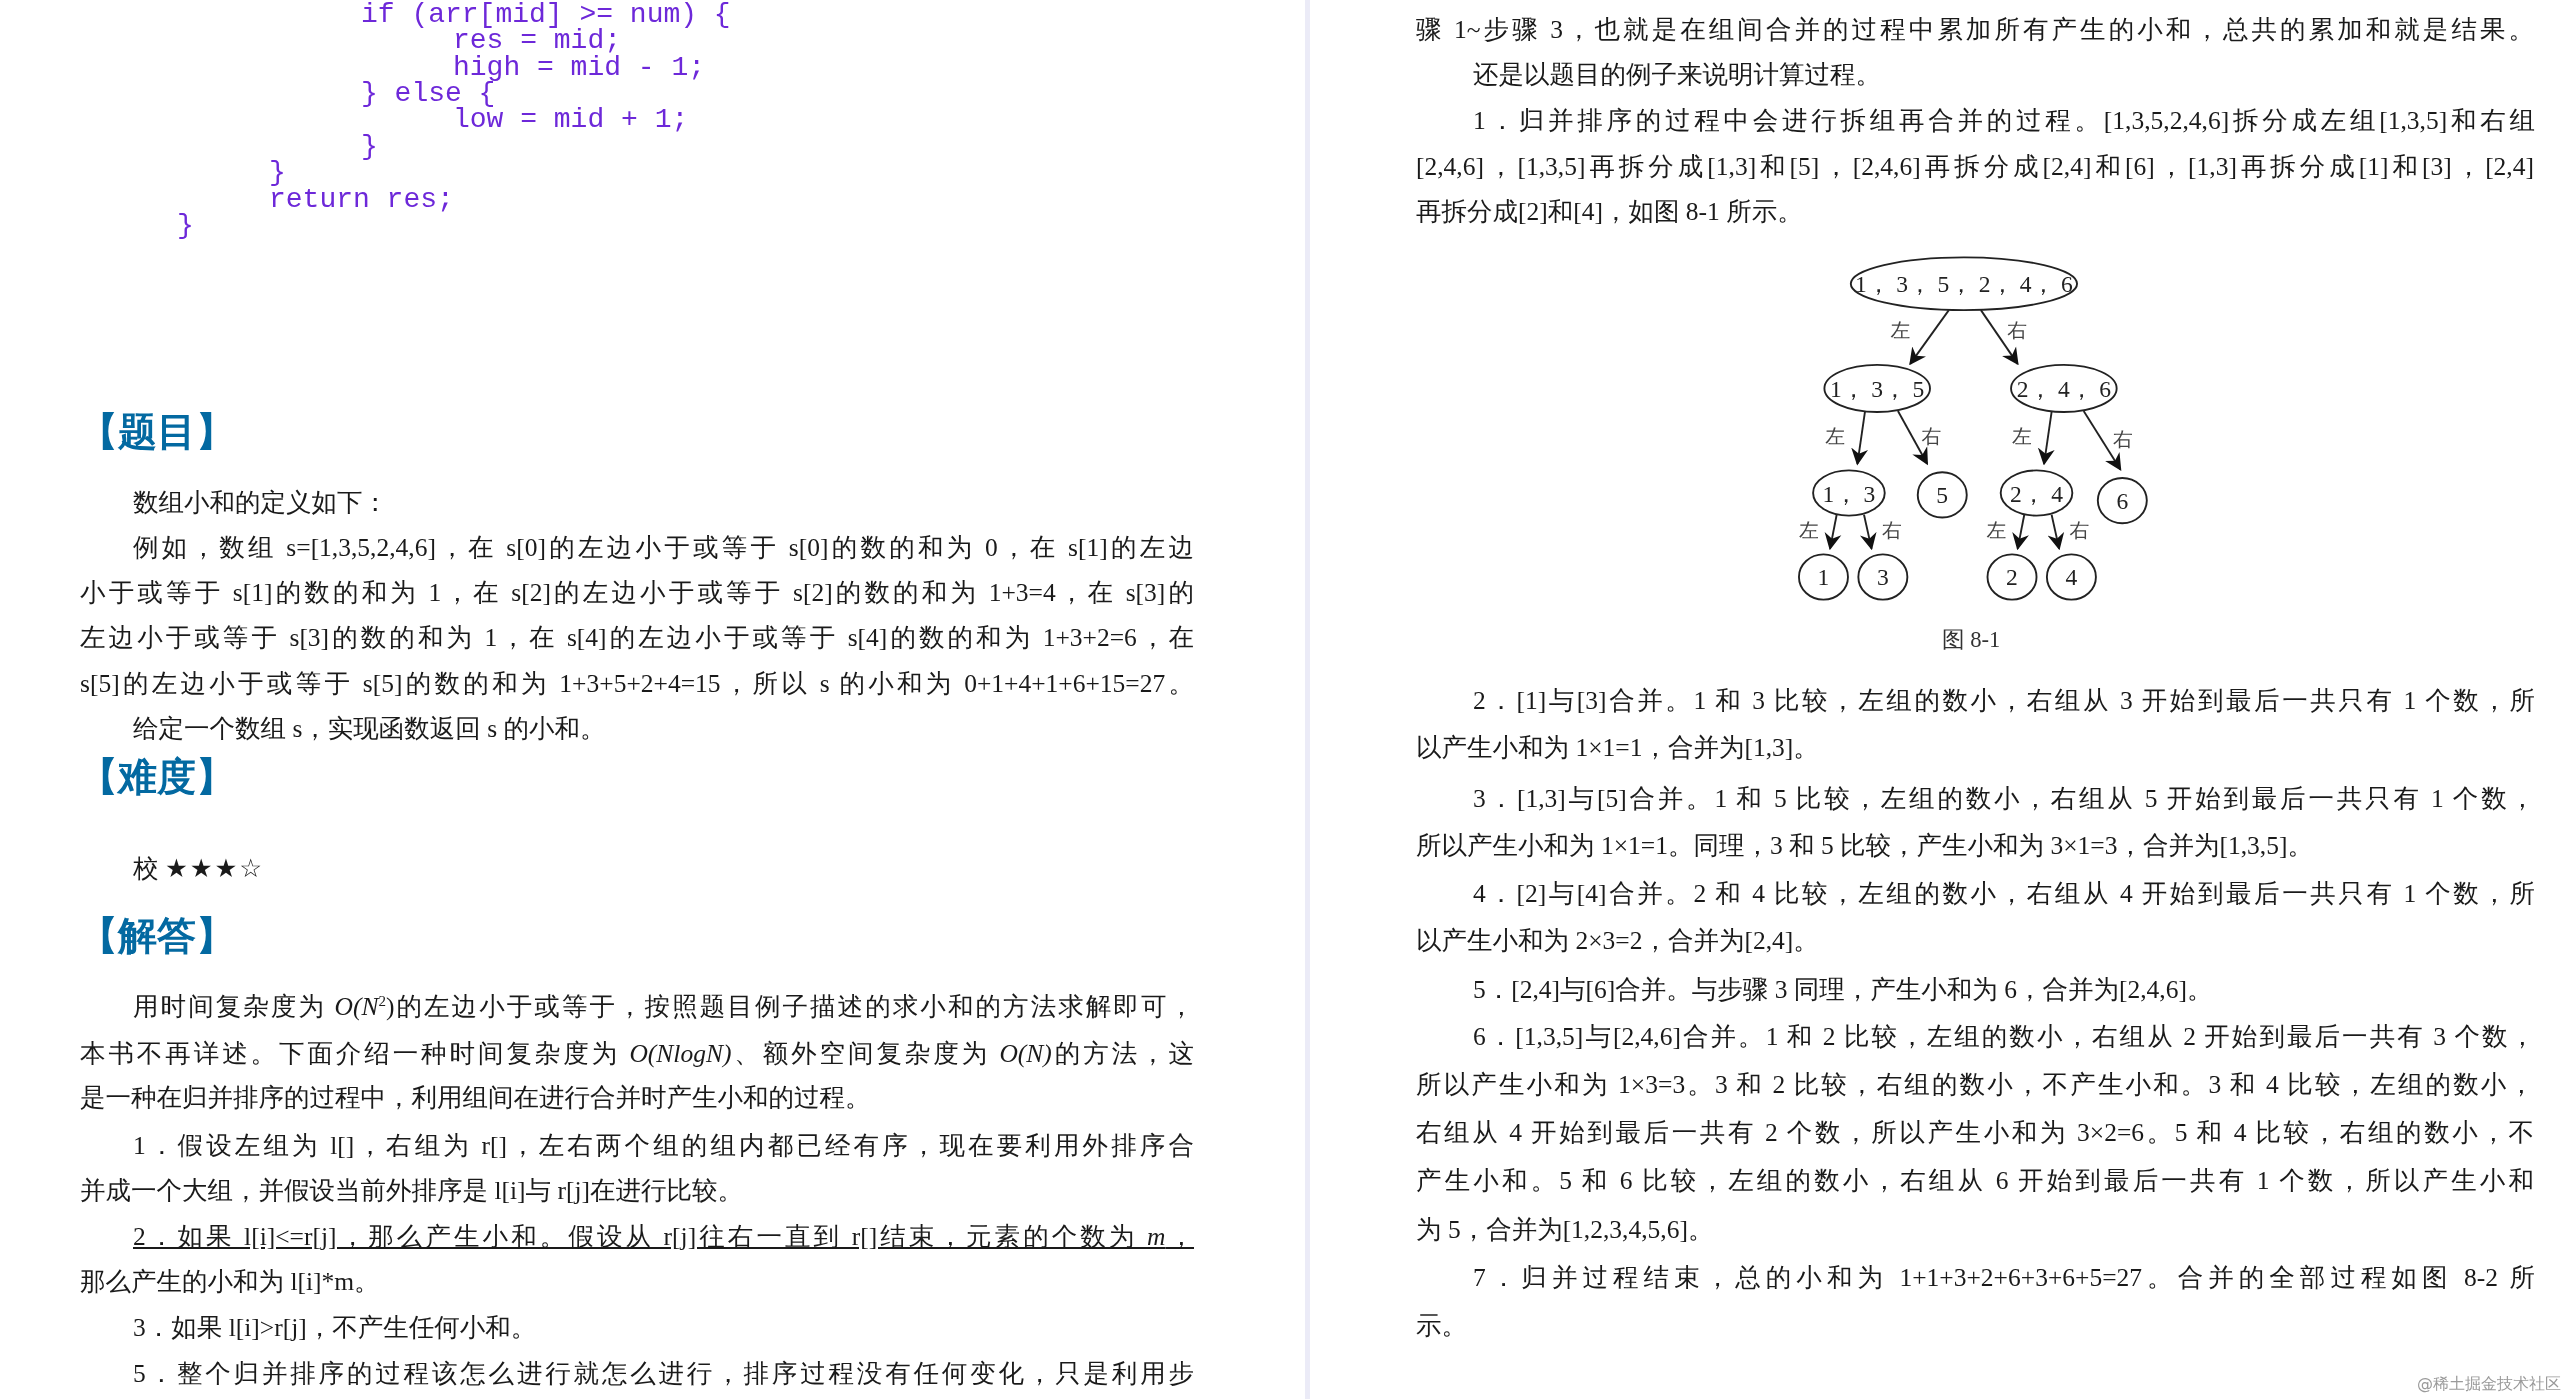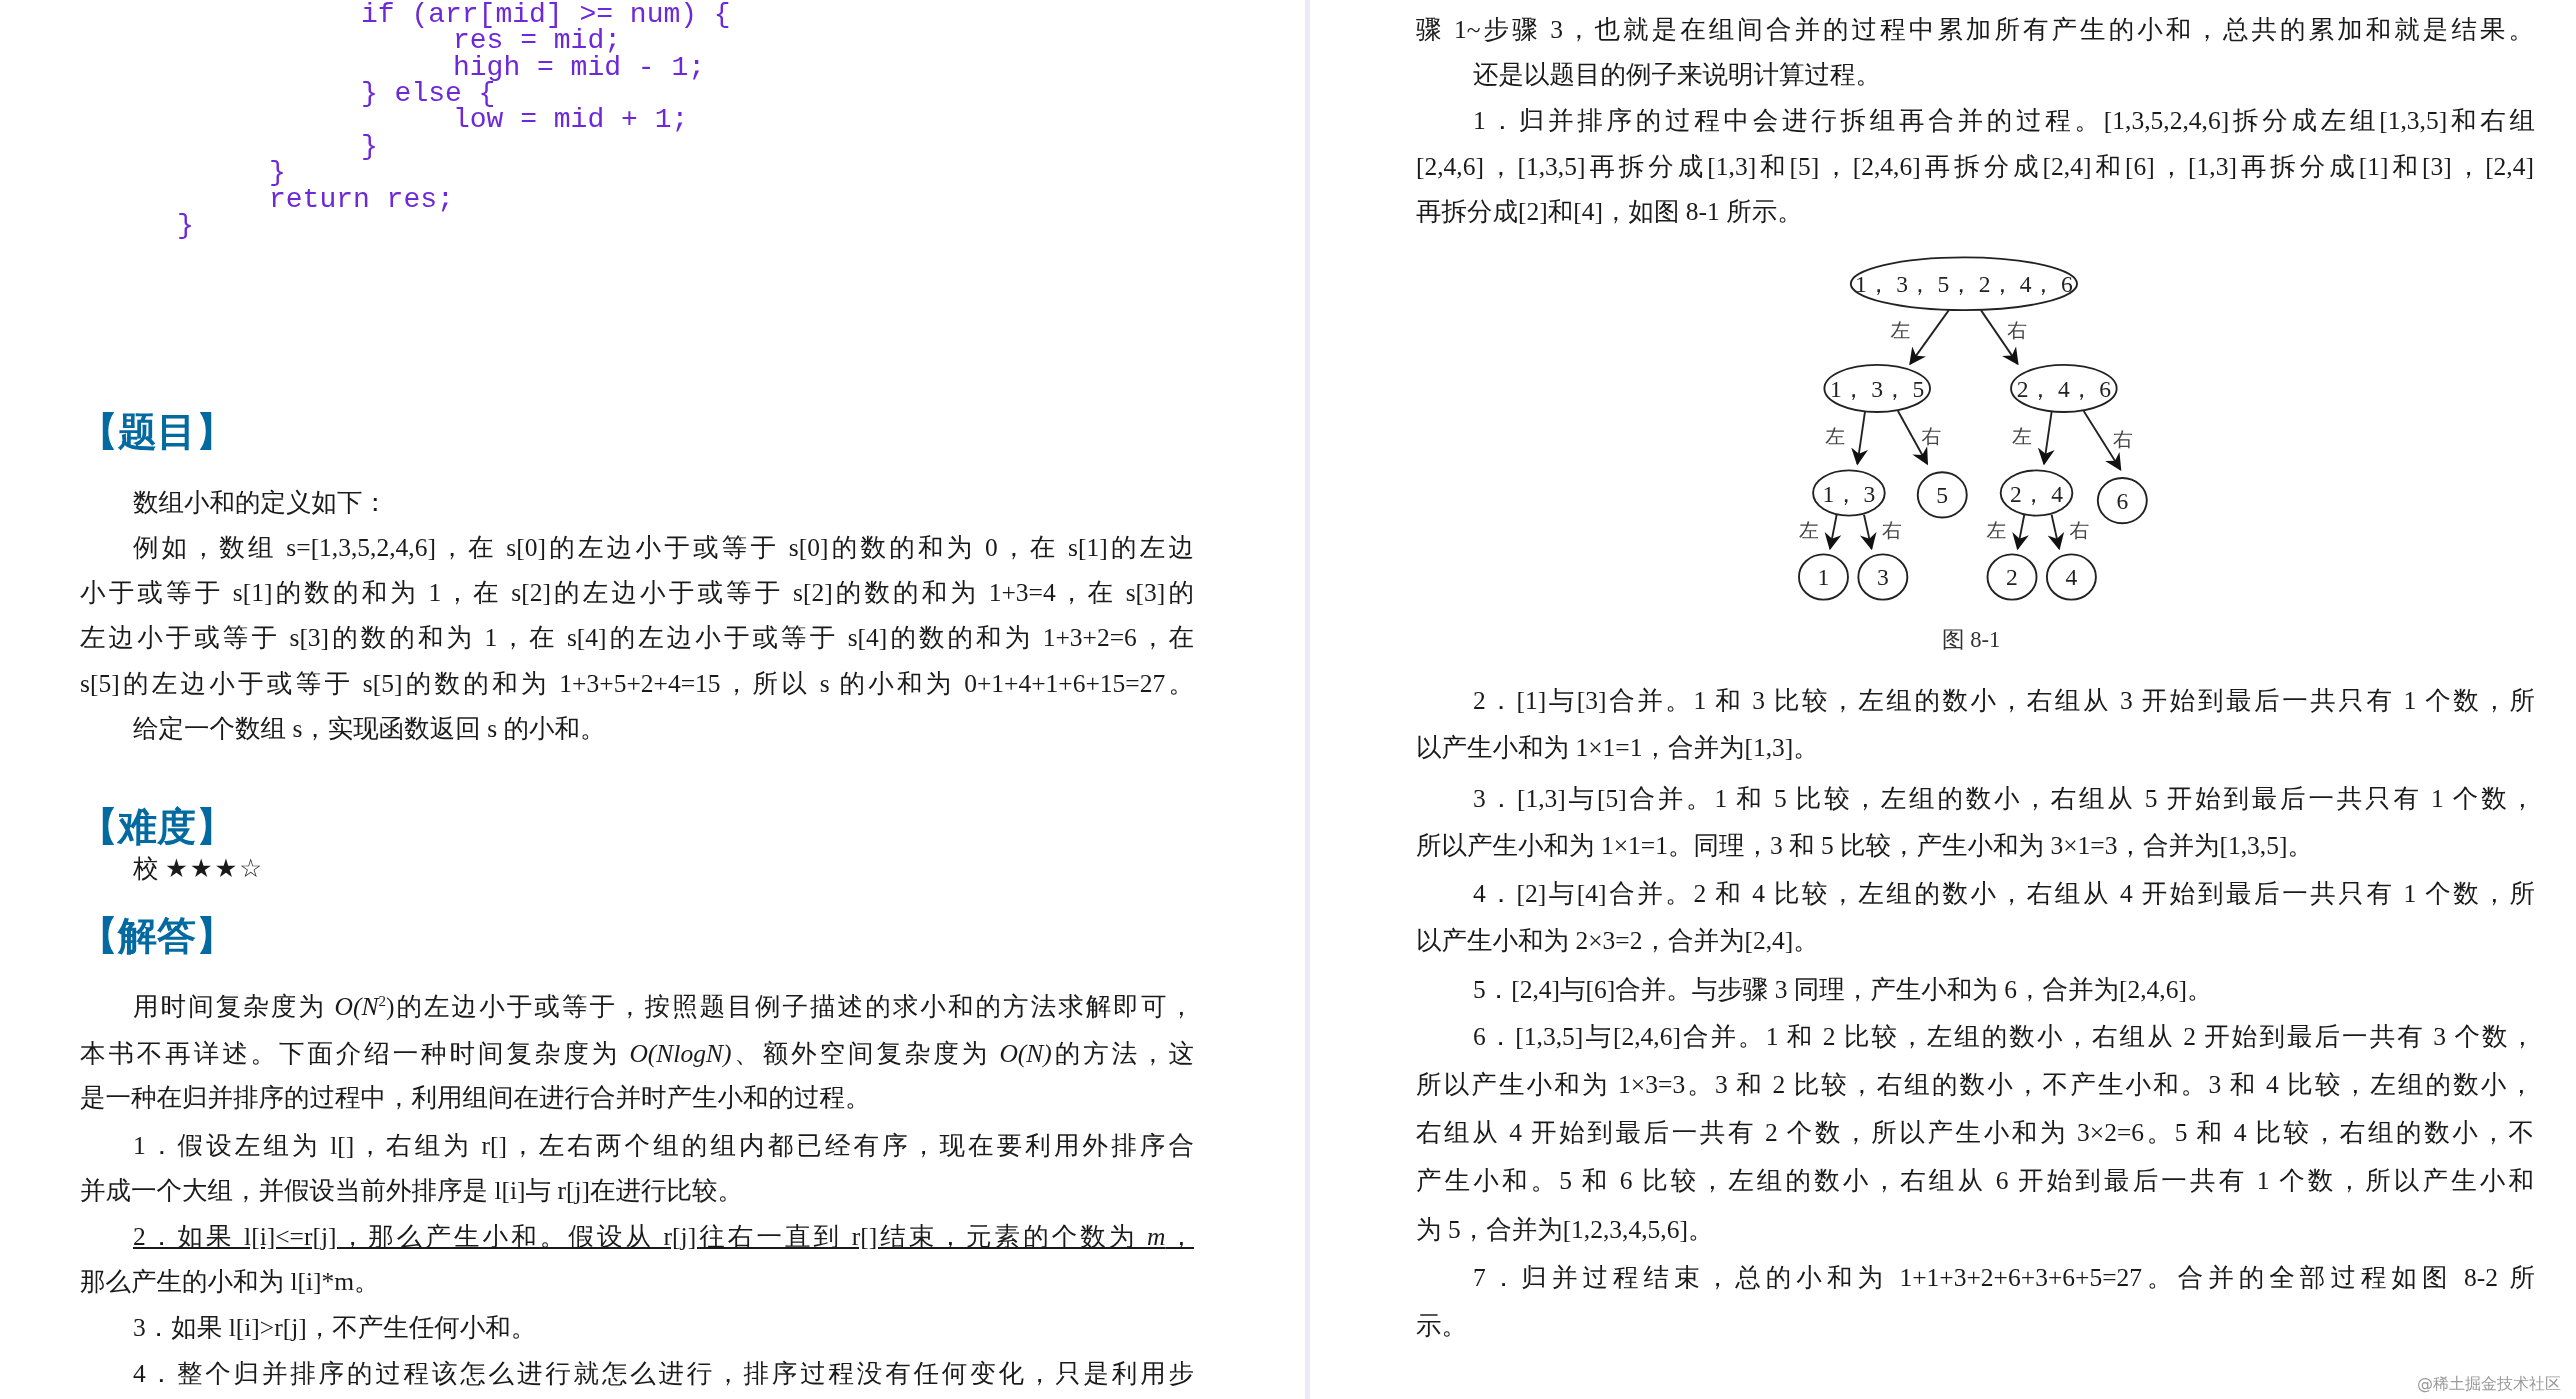--- a/index.html
+++ b/index.html
@@ -70,21 +70,21 @@
 
   <div>
     <div class="line" style="left:133px;top:487px;">数组小和的定义如下：</div>
     <div class="line" style="left:133px;top:532px;width:1061px;text-align:justify;text-align-last:justify;">例如，数组 s=[1,3,5,2,4,6]，在 s[0]的左边小于或等于 s[0]的数的和为 0，在 s[1]的左边</div>
     <div class="line" style="left:80px;top:577px;width:1114px;text-align:justify;text-align-last:justify;">小于或等于 s[1]的数的和为 1，在 s[2]的左边小于或等于 s[2]的数的和为 1+3=4，在 s[3]的</div>
     <div class="line" style="left:80px;top:622px;width:1114px;text-align:justify;text-align-last:justify;">左边小于或等于 s[3]的数的和为 1，在 s[4]的左边小于或等于 s[4]的数的和为 1+3+2=6，在</div>
     <div class="line" style="left:80px;top:668px;width:1114px;text-align:justify;text-align-last:justify;">s[5]的左边小于或等于 s[5]的数的和为 1+3+5+2+4=15，所以 s 的小和为 0+1+4+1+6+15=27。</div>
     <div class="line" style="left:133px;top:713px;">给定一个数组 s，实现函数返回 s 的小和。</div>
   </div>
 
-  <div class="section-head" style="top:808px;">【难度】</div>
+  <div class="section-head" style="top:758px;">【难度】</div>
 
   <div class="line" style="left:133px;top:853px;">
     <span>校</span>
     <span class="stars">★★★☆</span>
   </div>
 
   <div class="section-head" style="top:917px;">【解答】</div>
 
   <div>
     <div class="line" style="left:133px;top:991px;width:1061px;text-align:justify;text-align-last:justify;">
@@ -94,21 +94,21 @@
       <span>本书不再详述。下面介绍一种时间复杂度为 </span><i>O(NlogN)</i><span>、额外空间复杂度为 </span><i>O(N)</i><span>的方法，这</span>
     </div>
     <div class="line" style="left:80px;top:1082px;">是一种在归并排序的过程中，利用组间在进行合并时产生小和的过程。</div>
     <div class="line" style="left:133px;top:1130px;width:1061px;text-align:justify;text-align-last:justify;">1．假设左组为 l[]，右组为 r[]，左右两个组的组内都已经有序，现在要利用外排序合</div>
     <div class="line" style="left:80px;top:1175px;">并成一个大组，并假设当前外排序是 l[i]与 r[j]在进行比较。</div>
     <div class="line" style="left:133px;top:1221px;width:1061px;text-align:justify;text-align-last:justify;text-decoration:underline;">
       <span>2．如果 l[i]&lt;=r[j]，那么产生小和。假设从 r[j]往右一直到 r[]结束，元素的个数为 </span><i>m</i><span>，</span>
     </div>
     <div class="line" style="left:80px;top:1266px;">那么产生的小和为 l[i]*m。</div>
     <div class="line" style="left:133px;top:1312px;">3．如果 l[i]&gt;r[j]，不产生任何小和。</div>
-    <div class="line" style="left:133px;top:1358px;width:1061px;text-align:justify;text-align-last:justify;">4．整个归并排序的过程该怎么进行就怎么进行，排序过程没有任何变化，只是利用步</div>
+    <div class="line" style="left:133px;top:1358px;width:1061px;text-align:justify;text-align-last:justify;">5．整个归并排序的过程该怎么进行就怎么进行，排序过程没有任何变化，只是利用步</div>
   </div>
 </div>
 
 <div id="gutter"></div>
 
 <div class="page" id="right-page"></div>
 
 <div>
   <div class="line" style="left:1416px;top:14px;width:1118px;text-align:justify;text-align-last:justify;">骤 1~步骤 3，也就是在组间合并的过程中累加所有产生的小和，总共的累加和就是结果。</div>
   <div class="line" style="left:1473px;top:59px;">还是以题目的例子来说明计算过程。</div>

